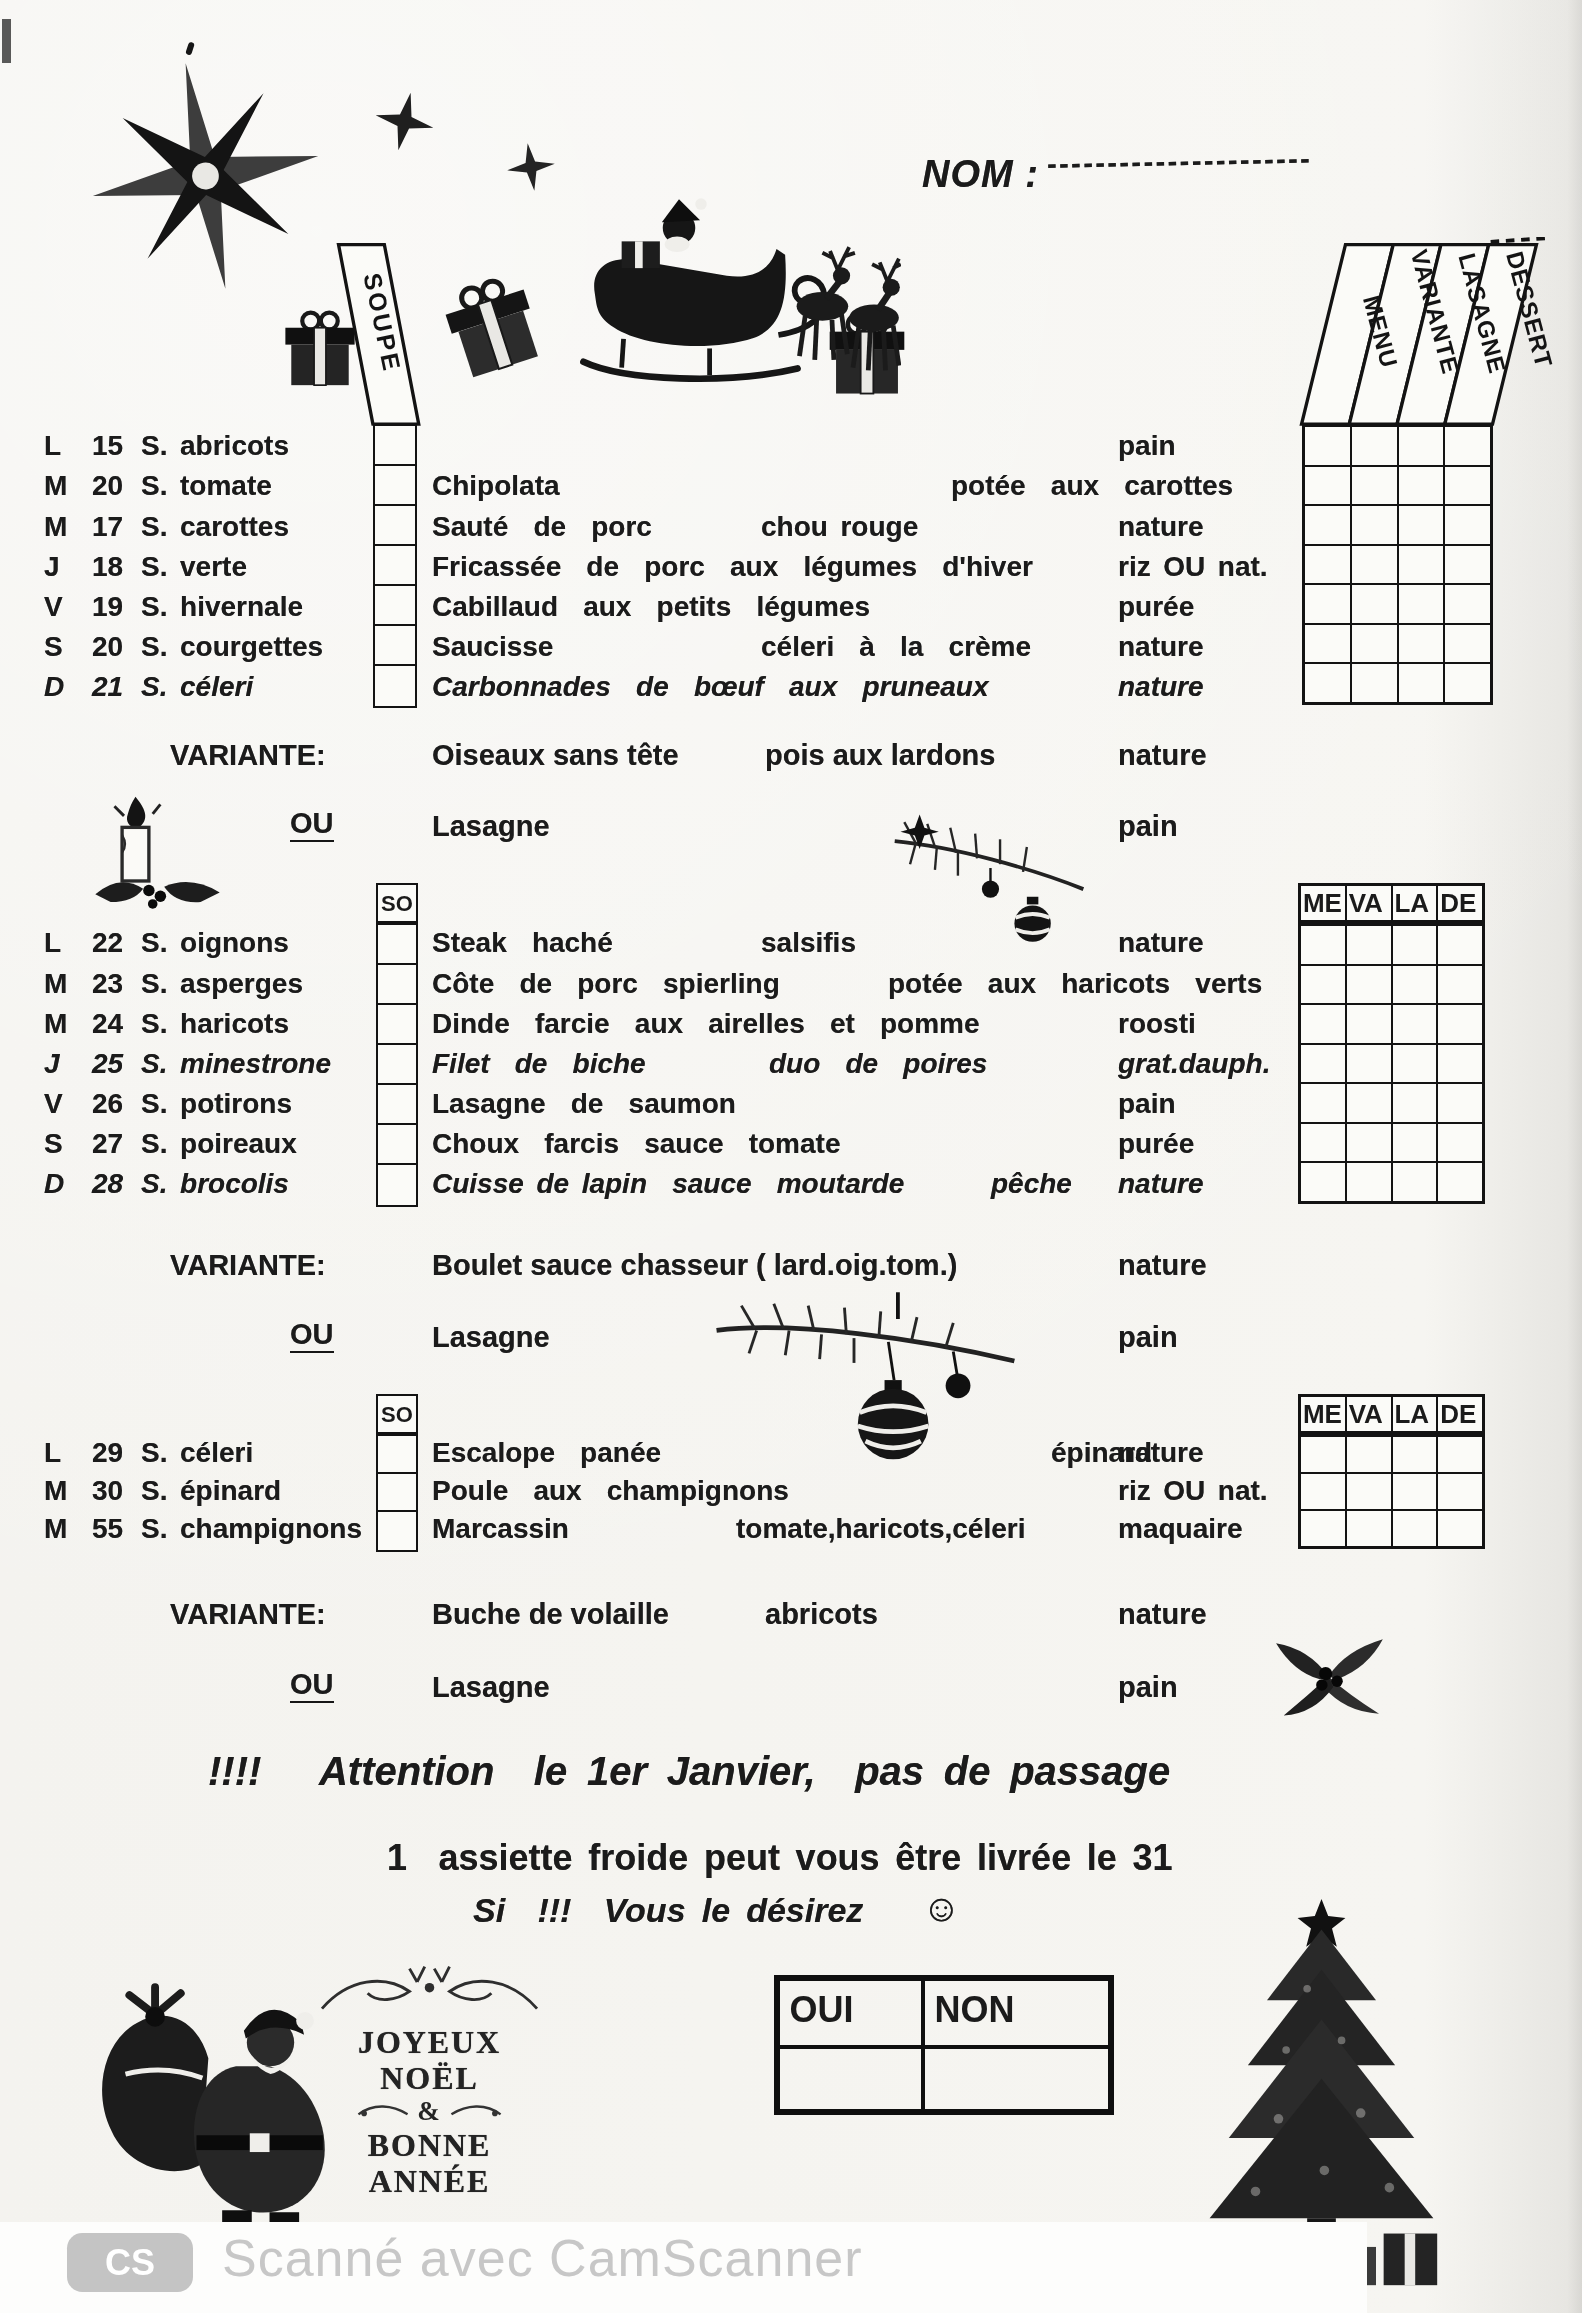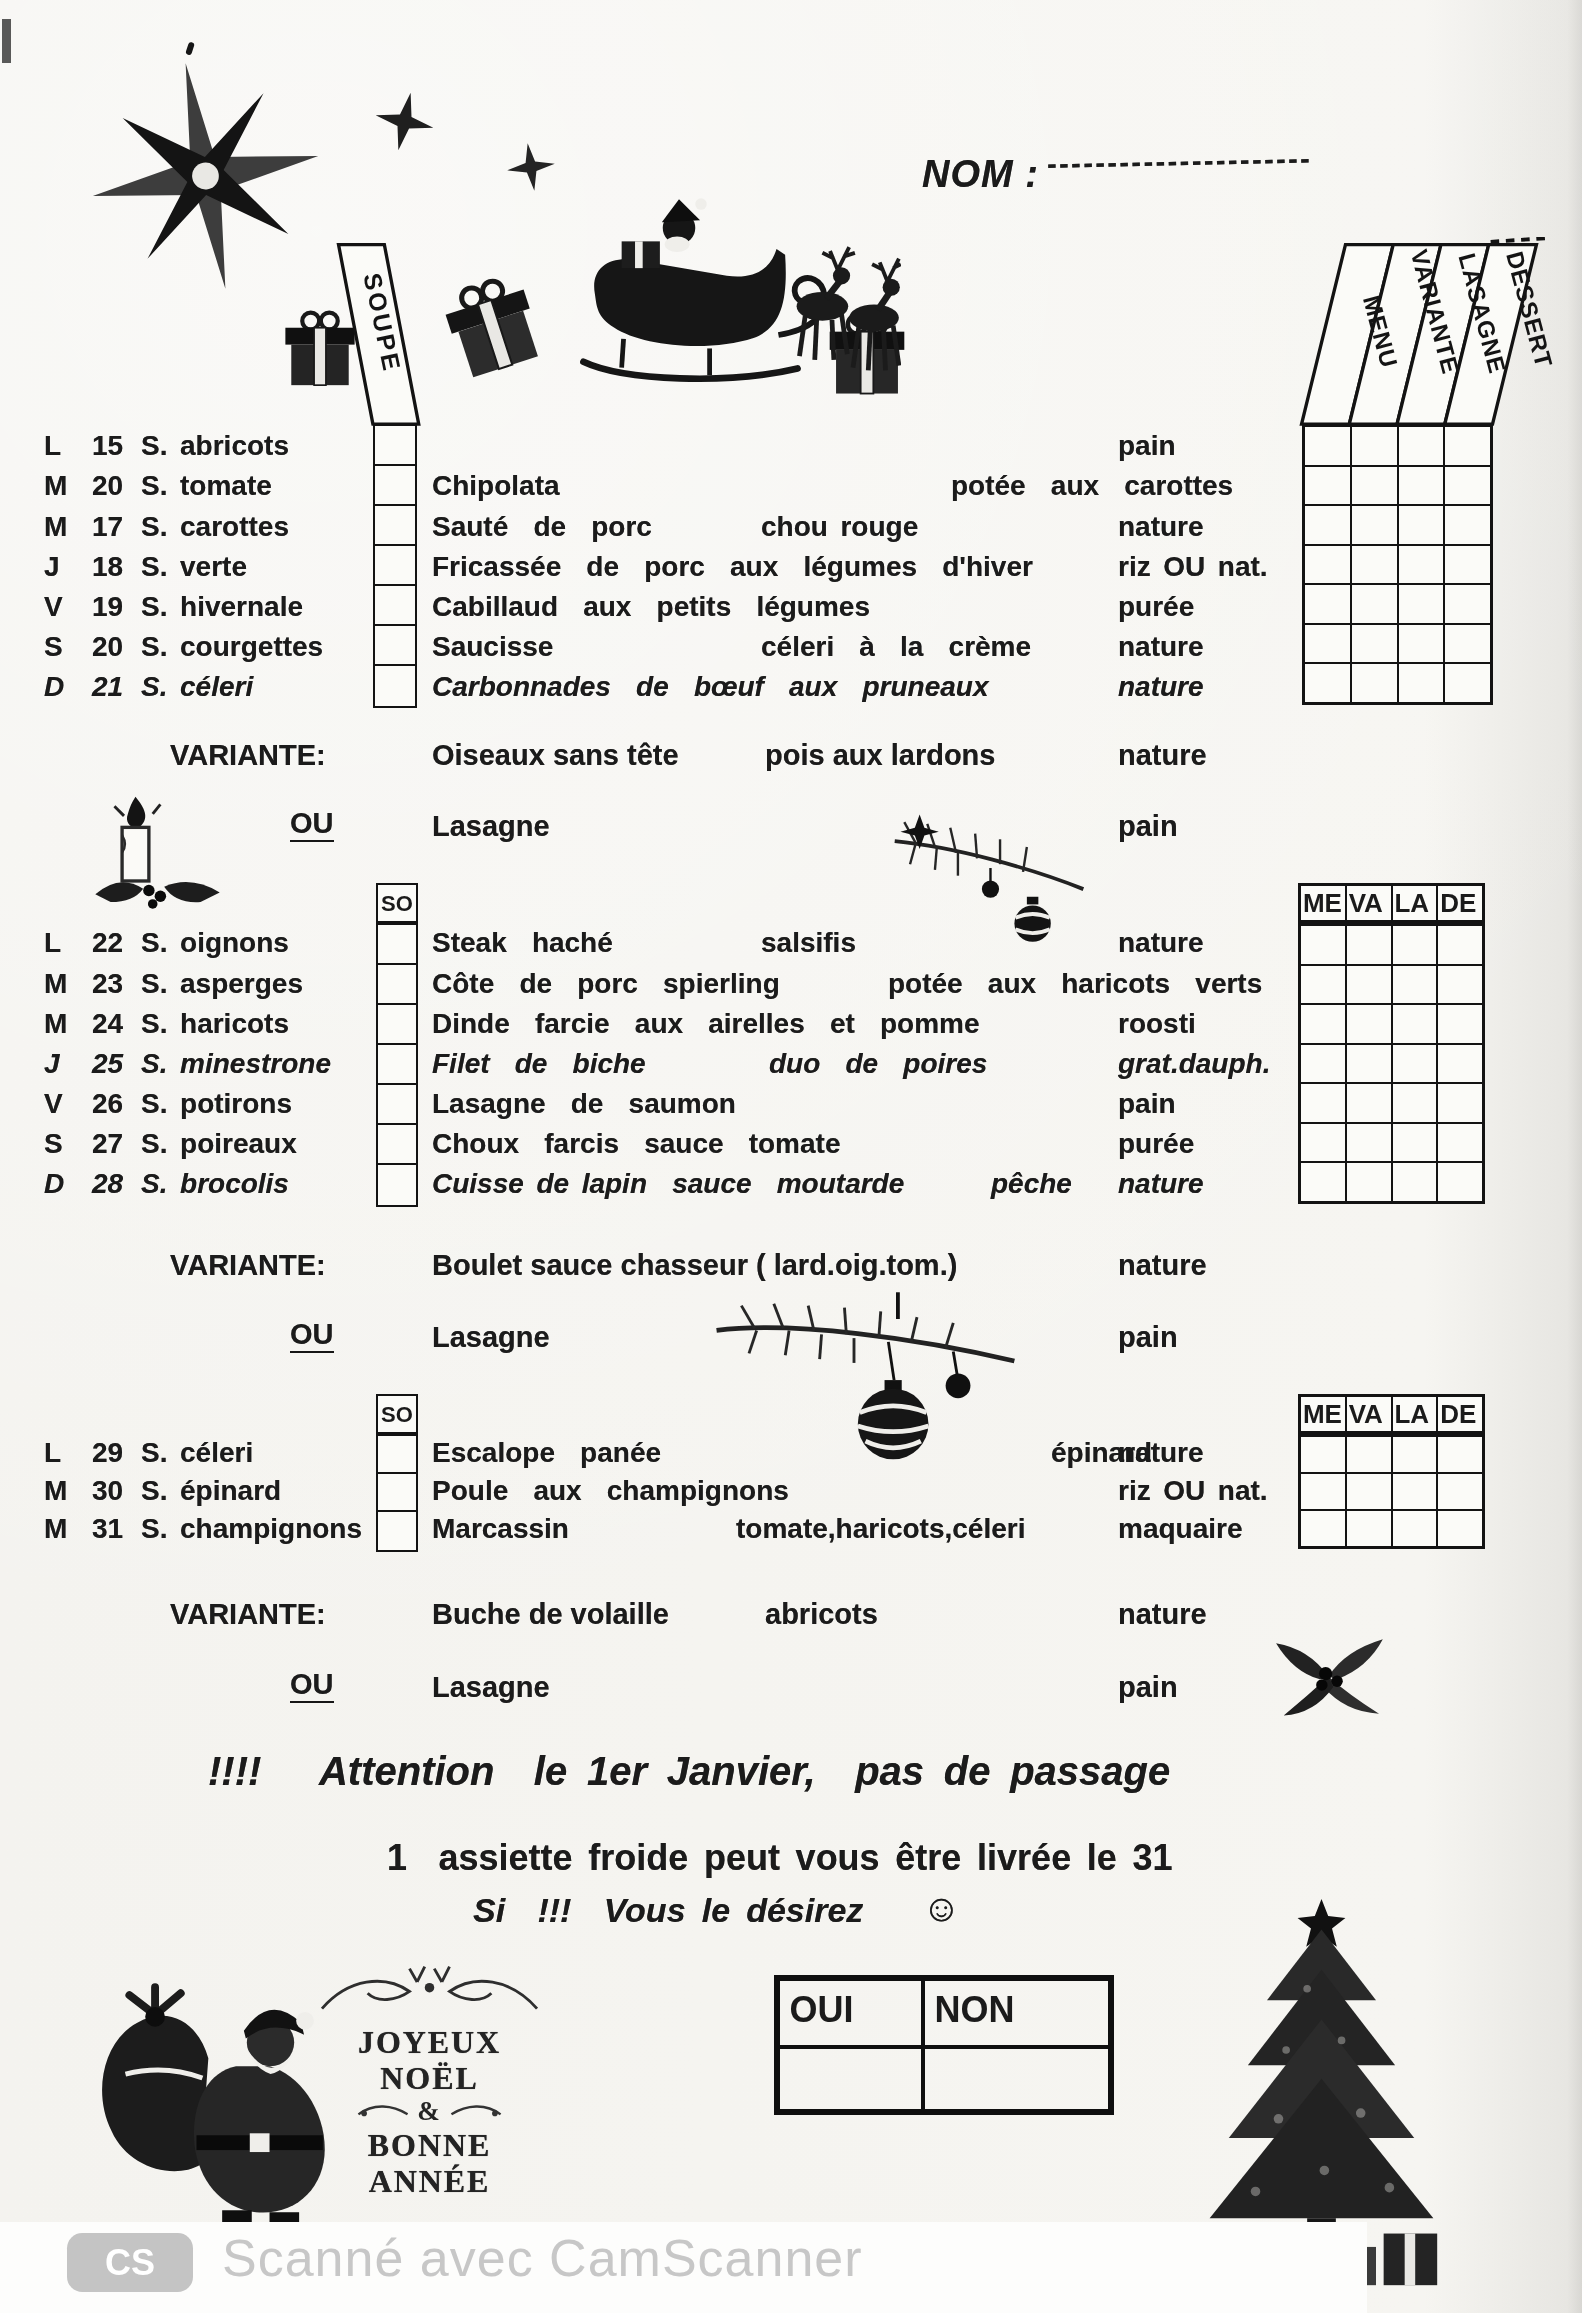--- a/index.html
+++ b/index.html
@@ -409,21 +409,21 @@
       <div class="row r1" style="top: 1472px; height: 38px; line-height: 38px;">
         <span class="day">M</span>
         <span class="date">30</span>
         <span class="soup">S. épinard</span>
         <span class="main">Poule  aux  champignons</span>
         <span class="side"></span>
         <span class="starch">riz OU nat.</span>
       </div>
       <div class="row r2" style="top: 1510px; height: 38px; line-height: 38px;">
         <span class="day">M</span>
-        <span class="date">31</span>
+        <span class="date">55</span>
         <span class="soup">S. champignons</span>
         <span class="main">Marcassin</span>
         <span class="side">tomate,haricots,céleri</span>
         <span class="starch">maquaire</span>
       </div>
     </div>
 
   <div class="vrow" style="top:735px;">
     <span class="vlabel">VARIANTE:</span>
     <span class="vmain">Oiseaux sans tête</span>

